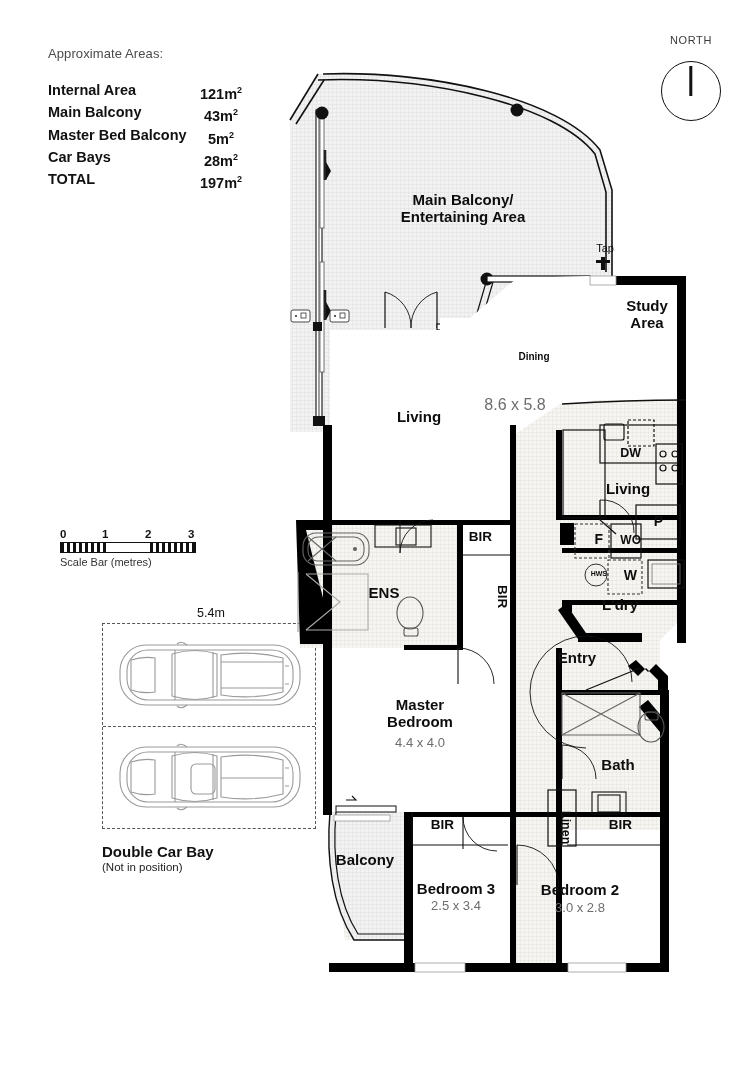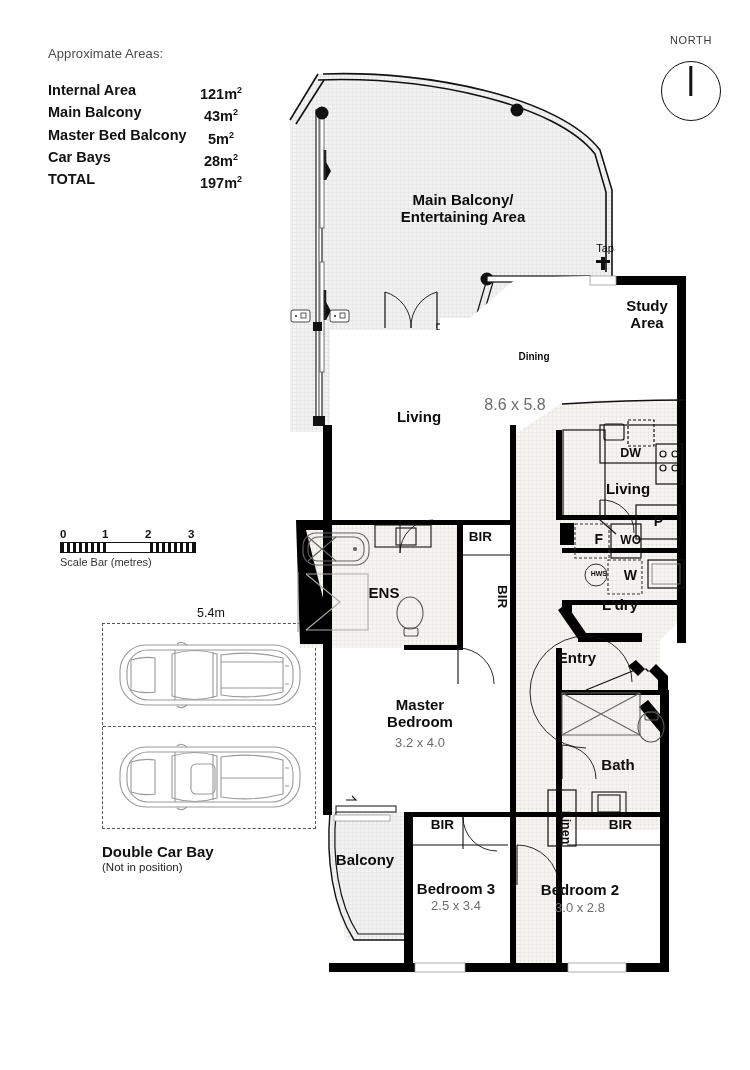--- a/index.html
+++ b/index.html
@@ -375,21 +375,21 @@
   <div class="rlabel" style="left:600px;top:298px;width:94px;font-size:15px">
     <span>Study</span><br><span>Area</span>
   </div>
   <div class="rlabel" style="left:578px;top:481px;width:100px;font-size:15px">Living</div>
   <div class="rlabel" style="left:580px;top:597px;width:80px;font-size:15px">L'dry</div>
   <div class="rlabel" style="left:532px;top:650px;width:90px;font-size:15px">Entry</div>
   <div class="rlabel" style="left:341px;top:585px;width:86px;font-size:15px">ENS</div>
   <div class="rlabel" style="left:370px;top:697px;width:100px;font-size:15px">
     <span>Master</span><br><span>Bedroom</span>
   </div>
-  <div class="rdim" style="left:370px;top:735px;width:100px;font-size:13px">3.2 x 4.0</div>
+  <div class="rdim" style="left:370px;top:735px;width:100px;font-size:13px">4.4 x 4.0</div>
   <div class="rlabel" style="left:322px;top:852px;width:86px;font-size:15px">Balcony</div>
   <div class="rlabel" style="left:406px;top:881px;width:100px;font-size:15px">Bedroom 3</div>
   <div class="rdim" style="left:406px;top:898px;width:100px;font-size:13px">2.5 x 3.4</div>
   <div class="rlabel" style="left:530px;top:882px;width:100px;font-size:15px">Bedroom 2</div>
   <div class="rdim" style="left:530px;top:900px;width:100px;font-size:13px">3.0 x 2.8</div>
   <div class="rlabel" style="left:583px;top:757px;width:70px;font-size:15px">Bath</div>
 
   <div class="tiny" style="left:578px;top:242px;width:36px;font-size:11px;font-weight:normal">Tap</div>
   <div class="tiny" style="left:607px;top:446px;width:34px;font-size:12.5px">DW</div>
   <div class="tiny" style="left:581px;top:531px;width:22px;font-size:14px">F</div>

